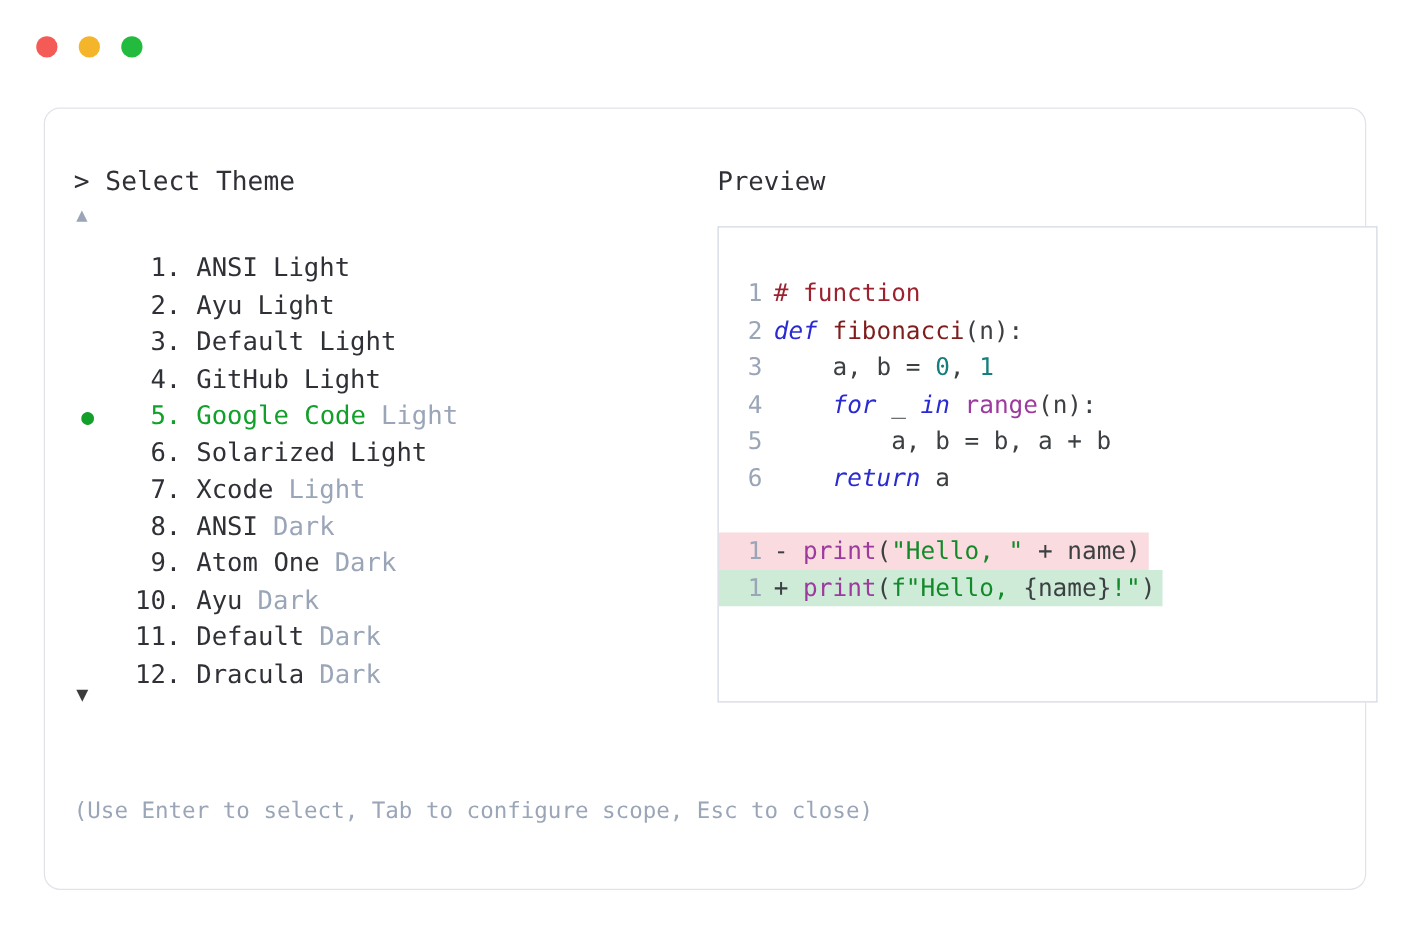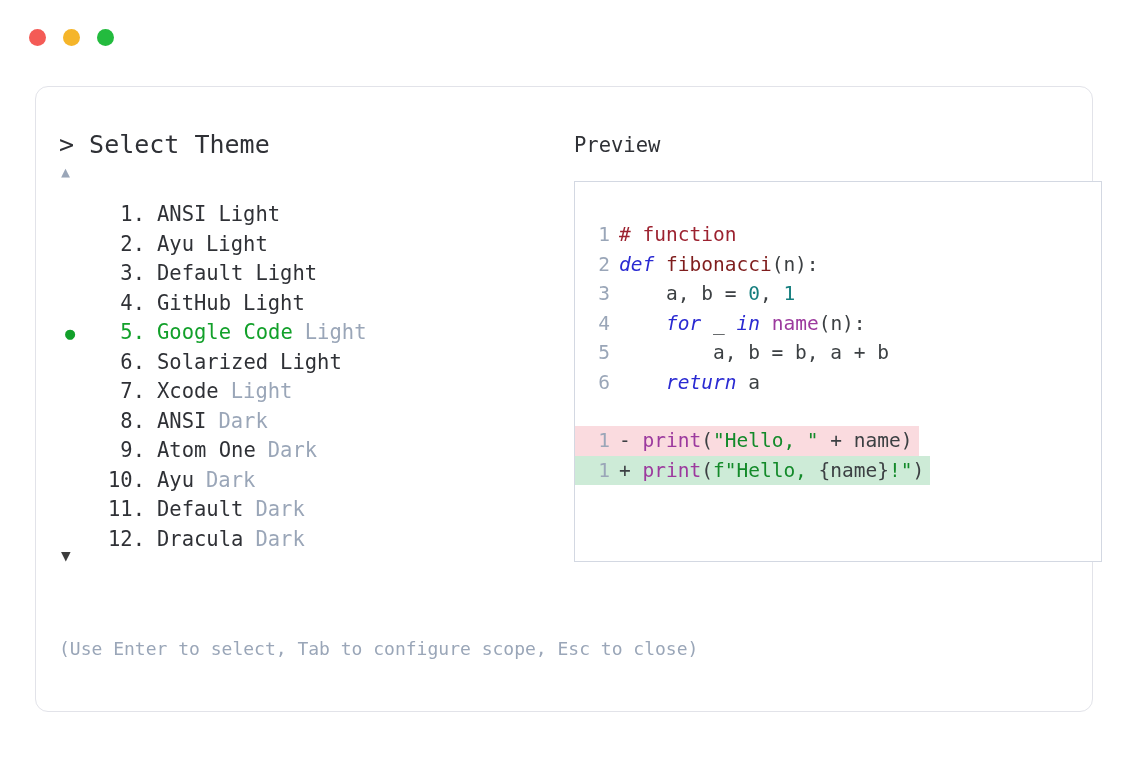--- a/index.html
+++ b/index.html
@@ -59,21 +59,21 @@
 
   
   .left-col {
     position: absolute;
     left: 23px;
     top: 44px;
     width: 470px;
   }
 
   .prompt-line {
-    font-size: 25px;
+    font-size: 21px;
     line-height: 28px;
     color: #2f3136;
     letter-spacing: 0px;
     white-space: pre;
   }
 
   .scroll-arrow {
     font-size: 15px;
     line-height: 26px;
     padding-left: 2px;
@@ -238,21 +238,21 @@
 
     <div class="hint-line">(Use Enter to select, Tab to configure scope, Esc to close)</div>
 
     <div class="right-col">
       <div class="preview-title">Preview</div>
       <div class="preview-box">
         <div class="code-block">
             <div class="code-line"><span class="gutter">1</span><span class="code-text"><span class="tok-comment"># function</span></span></div>
             <div class="code-line"><span class="gutter">2</span><span class="code-text"><span class="tok-keyword">def </span><span class="tok-func">fibonacci</span><span class="tok-plain">(n):</span></span></div>
             <div class="code-line"><span class="gutter">3</span><span class="code-text"><span class="tok-plain">    a, b = </span><span class="tok-number">0</span><span class="tok-plain">, </span><span class="tok-number">1</span></span></div>
-            <div class="code-line"><span class="gutter">4</span><span class="code-text"><span class="tok-plain">    </span><span class="tok-keyword">for</span><span class="tok-plain"> _ </span><span class="tok-keyword">in</span><span class="tok-plain"> </span><span class="tok-builtin">name</span><span class="tok-plain">(n):</span></span></div>
+            <div class="code-line"><span class="gutter">4</span><span class="code-text"><span class="tok-plain">    </span><span class="tok-keyword">for</span><span class="tok-plain"> _ </span><span class="tok-keyword">in</span><span class="tok-plain"> </span><span class="tok-builtin">range</span><span class="tok-plain">(n):</span></span></div>
             <div class="code-line"><span class="gutter">5</span><span class="code-text"><span class="tok-plain">        a, b = b, a + b</span></span></div>
             <div class="code-line"><span class="gutter">6</span><span class="code-text"><span class="tok-plain">    </span><span class="tok-keyword">return</span><span class="tok-plain"> a</span></span></div>
           </div>
         <div class="code-gap"></div>
         <div class="code-block">
             <div class="code-line diff-del"><span class="gutter">1</span><span class="code-text"><span class="tok-diffmark">- </span><span class="tok-builtin">print</span><span class="tok-plain">(</span><span class="tok-string">"Hello, "</span><span class="tok-plain"> + name)</span></span></div>
             <div class="code-line diff-add"><span class="gutter">1</span><span class="code-text"><span class="tok-diffmark">+ </span><span class="tok-builtin">print</span><span class="tok-plain">(</span><span class="tok-string">f"Hello, </span><span class="tok-plain">{name}</span><span class="tok-string">!"</span><span class="tok-plain">)</span></span></div>
           </div>
       </div>
     </div>

